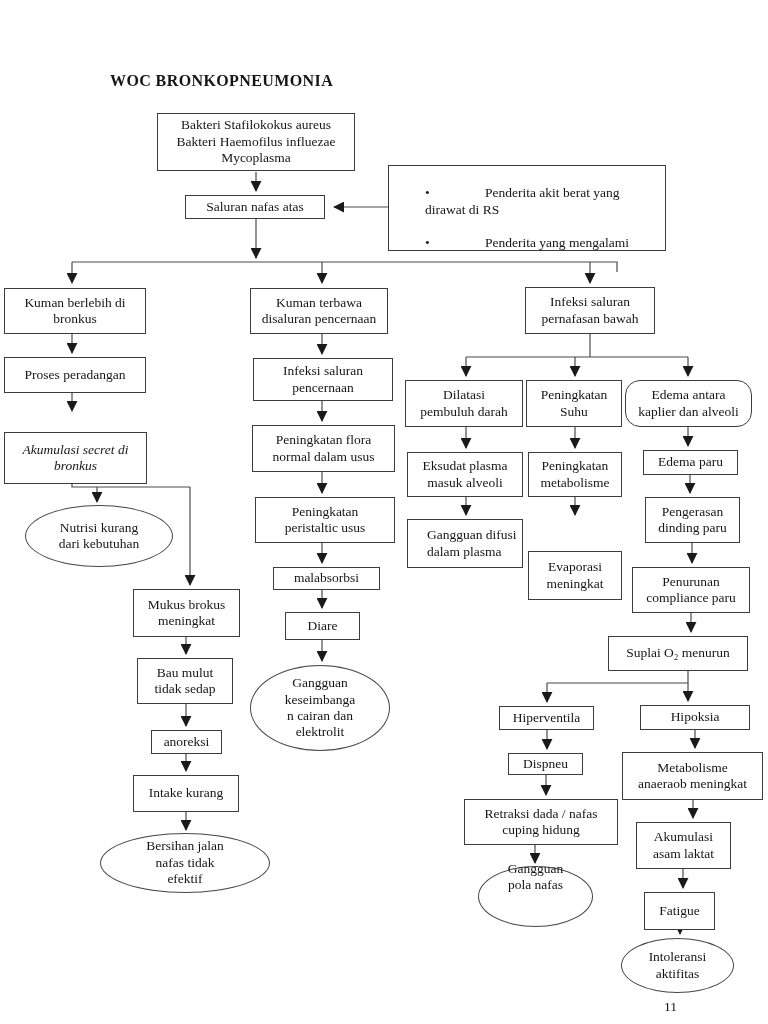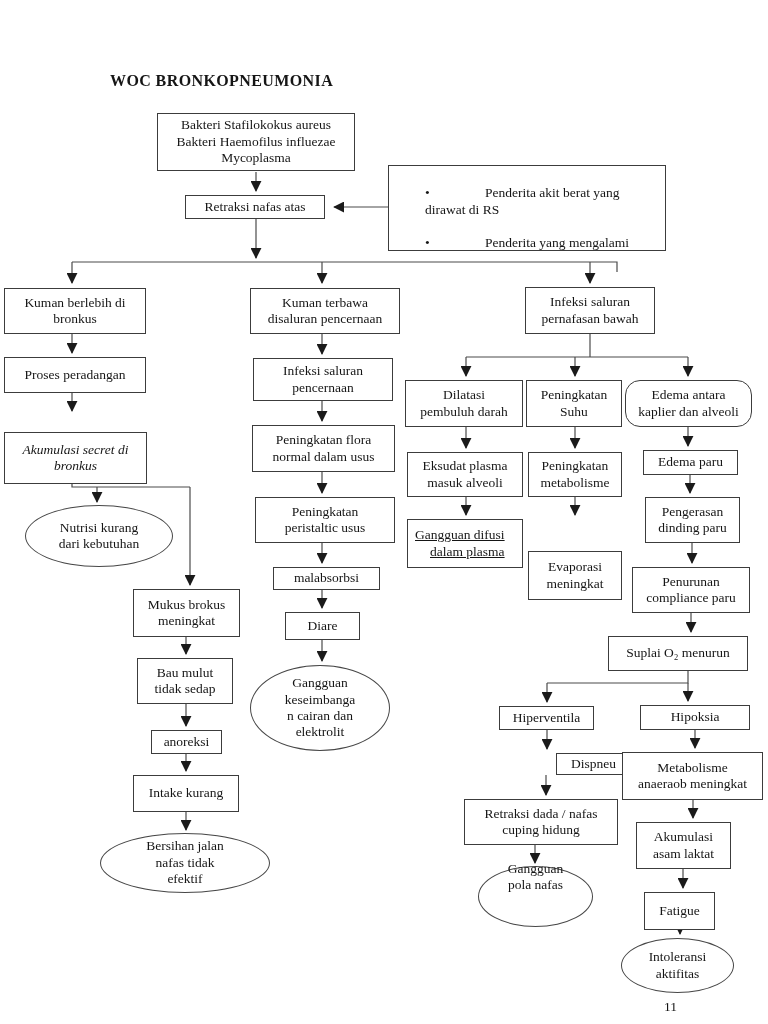--- a/index.html
+++ b/index.html
@@ -12,21 +12,21 @@
     position:absolute;left:110px;top:72px;font-size:16px;font-weight:bold;
     letter-spacing:.4px;white-space:pre;
   }
   .node{
     position:absolute;box-sizing:border-box;background:#fff;
     border:1px solid #3c3c3c;display:flex;align-items:center;justify-content:center;
     text-align:center;font-size:13.5px;line-height:1.22;white-space:pre-line;
     padding:1px 3px;
   }
   .ellipse{border-radius:50%;border:1px solid #474747;background:transparent;}
-  .align-left{justify-content:flex-start;text-align:right;padding-left:7px;text-decoration:underline;}
+  .align-left{justify-content:flex-start;text-align:left;padding-left:19px;}
   .risk{
     align-items:flex-start;justify-content:flex-start;text-align:left;
     overflow:hidden;padding:3px 6px 0 36px;display:block;
   }
   .risk-item{margin:0;}
   .risk .bullet{display:inline-block;width:60px;}
   .risk .risk-text{white-space:pre-line;}
   .overlap-start{align-items:flex-start;}
   .overlap-up{display:block;margin-top:-7px;}
   .pagenum{position:absolute;left:664px;top:999px;font-size:13.5px;}
@@ -88,21 +88,21 @@
     <line x1="683" y1="869" x2="683" y2="888" marker-end="url(#ar)"></line>
     <line x1="680" y1="914" x2="680" y2="934" marker-end="url(#ar)"></line>
   </g>
 </svg>
 
 <div class="title">WOC BRONKOPNEUMONIA</div>
 
 <div class="node" style="left:157px;top:113px;width:198px;height:58px;">Bakteri Stafilokokus aureus
 Bakteri Haemofilus influezae
 Mycoplasma</div>
-<div class="node" style="left:185px;top:195px;width:140px;height:24px;">Retraksi nafas atas</div>
+<div class="node" style="left:185px;top:195px;width:140px;height:24px;">Saluran nafas atas</div>
 
 <div class="node risk" style="left:388px;top:165px;width:278px;height:86px;">
   <div class="risk-item"><span class="bullet">•</span><span class="risk-text">Penderita akit berat yang
 dirawat di RS</span></div>
   <div class="risk-item"><span class="bullet">•</span><span class="risk-text">Penderita yang mengalami
 penurunn
 sistem pertahanan tubuh</span></div>
 </div>
 
 <div class="node" style="left:4px;top:288px;width:142px;height:46px;">Kuman berlebih di
@@ -115,21 +115,21 @@
 <div class="node" style="left:133px;top:589px;width:107px;height:48px;">Mukus brokus
 meningkat</div>
 <div class="node" style="left:137px;top:658px;width:96px;height:46px;">Bau mulut
 tidak sedap</div>
 <div class="node" style="left:151px;top:730px;width:71px;height:24px;">anoreksi</div>
 <div class="node" style="left:133px;top:775px;width:106px;height:37px;">Intake kurang</div>
 <div class="node ellipse" style="left:100px;top:833px;width:170px;height:60px;">Bersihan jalan
 nafas tidak
 efektif</div>
 
-<div class="node" style="left:250px;top:288px;width:150px;height:46px;">Kuman terbawa
+<div class="node" style="left:250px;top:288px;width:138px;height:46px;">Kuman terbawa
 disaluran pencernaan</div>
 <div class="node" style="left:253px;top:358px;width:140px;height:43px;">Infeksi saluran
 pencernaan</div>
 <div class="node" style="left:252px;top:425px;width:143px;height:47px;">Peningkatan flora
 normal dalam usus</div>
 <div class="node" style="left:255px;top:497px;width:140px;height:46px;">Peningkatan
 peristaltic usus</div>
 <div class="node" style="left:273px;top:567px;width:107px;height:23px;">malabsorbsi</div>
 <div class="node" style="left:285px;top:612px;width:75px;height:28px;">Diare</div>
 <div class="node ellipse" style="left:250px;top:665px;width:140px;height:86px;">Gangguan
@@ -154,21 +154,21 @@
 dalam plasma</div>
 <div class="node" style="left:528px;top:519px;width:94px;height:49px;margin-top:32px;">Evaporasi
 meningkat</div>
 <div class="node" style="left:645px;top:497px;width:95px;height:46px;">Pengerasan
 dinding paru</div>
 <div class="node" style="left:632px;top:567px;width:118px;height:46px;">Penurunan
 compliance paru</div>
 <div class="node" style="left:608px;top:636px;width:140px;height:35px;">Suplai O₂ menurun</div>
 <div class="node" style="left:499px;top:706px;width:95px;height:24px;">Hiperventila</div>
 <div class="node" style="left:640px;top:705px;width:110px;height:25px;">Hipoksia</div>
-<div class="node" style="left:508px;top:753px;width:75px;height:22px;margin-left:48px;">Dispneu</div>
+<div class="node" style="left:508px;top:753px;width:75px;height:22px;">Dispneu</div>
 <div class="node" style="left:622px;top:752px;width:141px;height:48px;">Metabolisme
 anaeraob meningkat</div>
 <div class="node" style="left:464px;top:799px;width:154px;height:46px;">Retraksi dada / nafas
 cuping hidung</div>
 <div class="node ellipse overlap-start" style="left:478px;top:866px;width:115px;height:61px;">
   <span class="overlap-up">Gangguan
 pola nafas</span>
 </div>
 <div class="node" style="left:636px;top:822px;width:95px;height:47px;">Akumulasi
 asam laktat</div>

